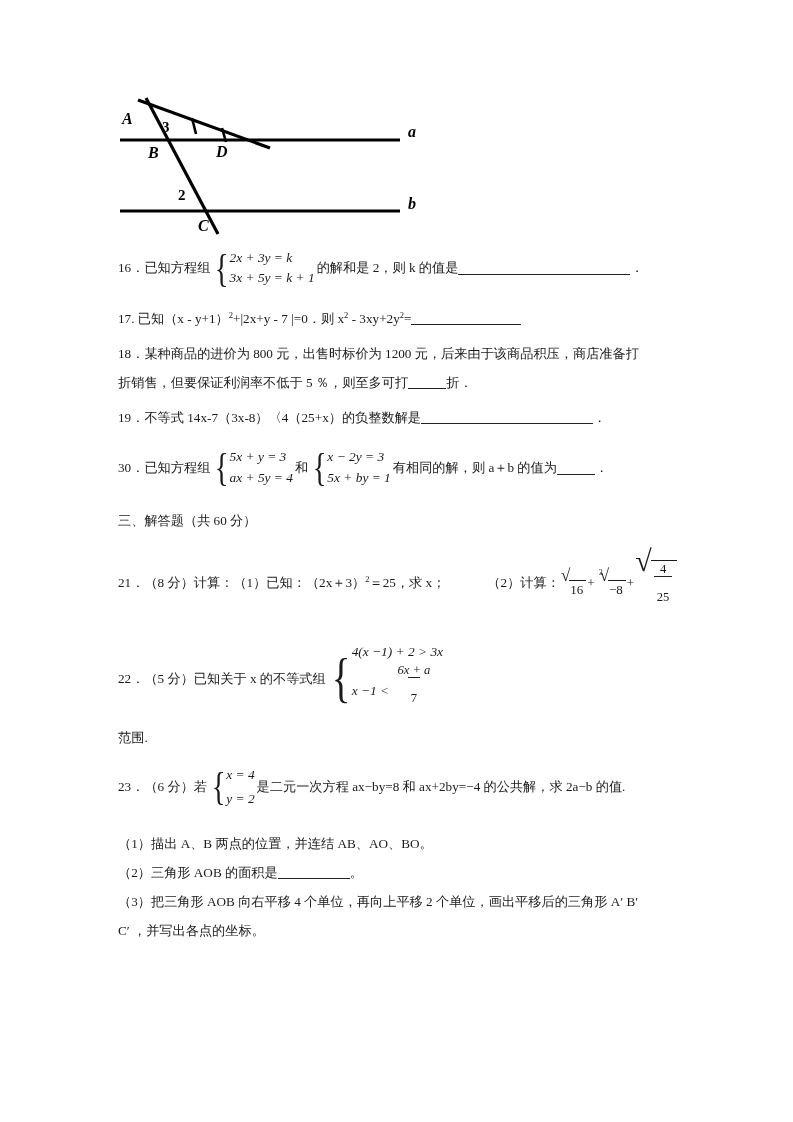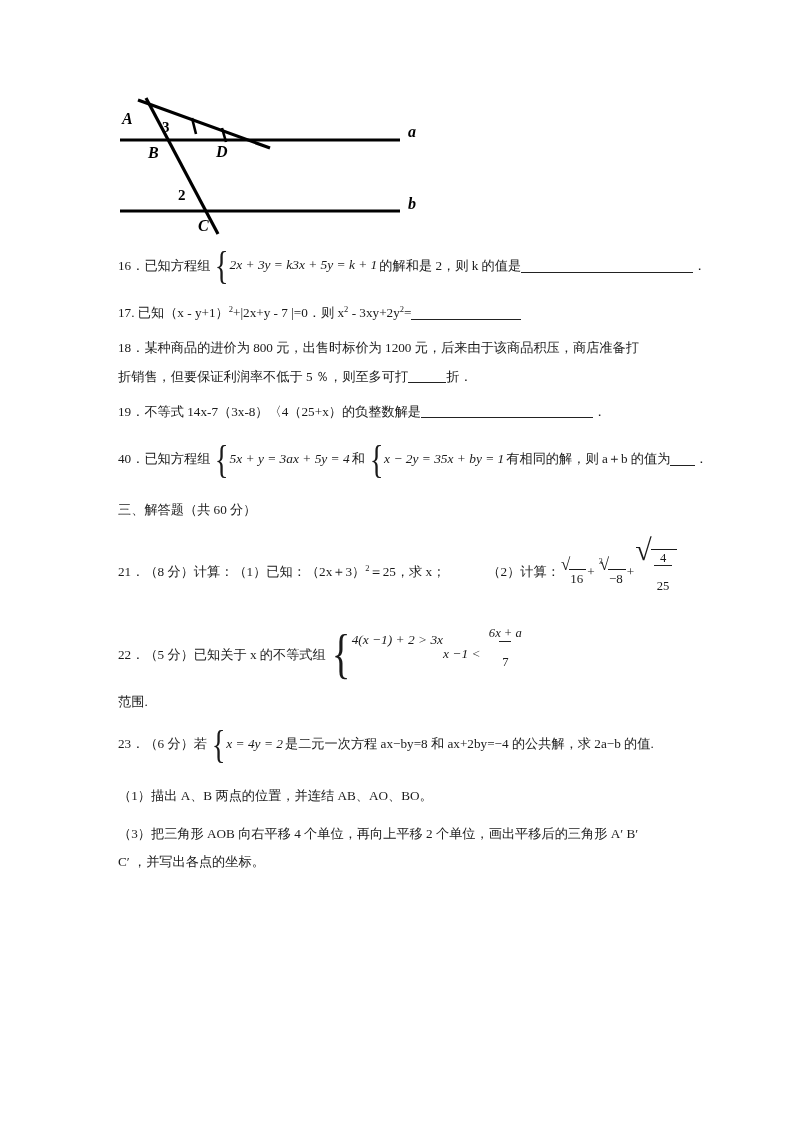--- a/index.html
+++ b/index.html
@@ -87,21 +87,21 @@
   .brace {
     font-size: 40px;
     line-height: 0.88;
     font-weight: 300;
     transform: scaleX(0.72);
     display: inline-block;
     margin-right: -2px;
   }
   .sys-rows {
     display: inline-flex;
-    flex-direction: row;
+    flex-direction: column;
     justify-content: center;
     font-size: 13.4px;
     line-height: 1.52;
   }
   .sys-rows > span { white-space: nowrap; }
   .it { font-style: italic; }
 
   
   .frac {
     display: inline-flex;
@@ -218,21 +218,21 @@
 
     <div class="spacer-sm"></div>
 
     <div class="q">
       <span>19．不等式 14x-7（3x-8）〈4（25+x）的负整数解是</span><span class="blank blank-xl"></span><span>．</span>
     </div>
 
     <div class="spacer-md"></div>
 
     <div class="q row">
-      <span class="lead">40．已知方程组</span>
+      <span class="lead">30．已知方程组</span>
       <span class="sys">
         <span class="brace">{</span>
         <span class="sys-rows">
           <span class="it">5x + y = 3</span>
           <span class="it">ax + 5y = 4</span>
         </span>
       </span>
       <span class="txt">和</span>
       <span class="sys">
         <span class="brace">{</span>
@@ -314,20 +314,23 @@
       </span>
       <span class="txt">是二元一次方程 ax−by=8 和 ax+2by=−4 的公共解，求 2a−b 的值.</span>
     </div>
 
     <div class="spacer-sm"></div>
 
     <div class="q">
       <div class="spacer-sm"></div>
       <div class="cont">（1）描出 A、B 两点的位置，并连结 AB、AO、BO。</div>
       <div class="spacer-sm"></div>
+      <div class="cont">
+        <span>（2）三角形 AOB 的面积是</span><span class="blank blank-s"></span><span>。</span>
+      </div>
       <div class="spacer-sm"></div>
       <div class="cont">（3）把三角形 AOB 向右平移 4 个单位，再向上平移 2 个单位，画出平移后的三角形 A′ B′</div>
       <div class="spacer-sm"></div>
       <div class="cont">C′ ，并写出各点的坐标。</div>
     </div>
 
   </div>
 </div>
 
 </body></html>

